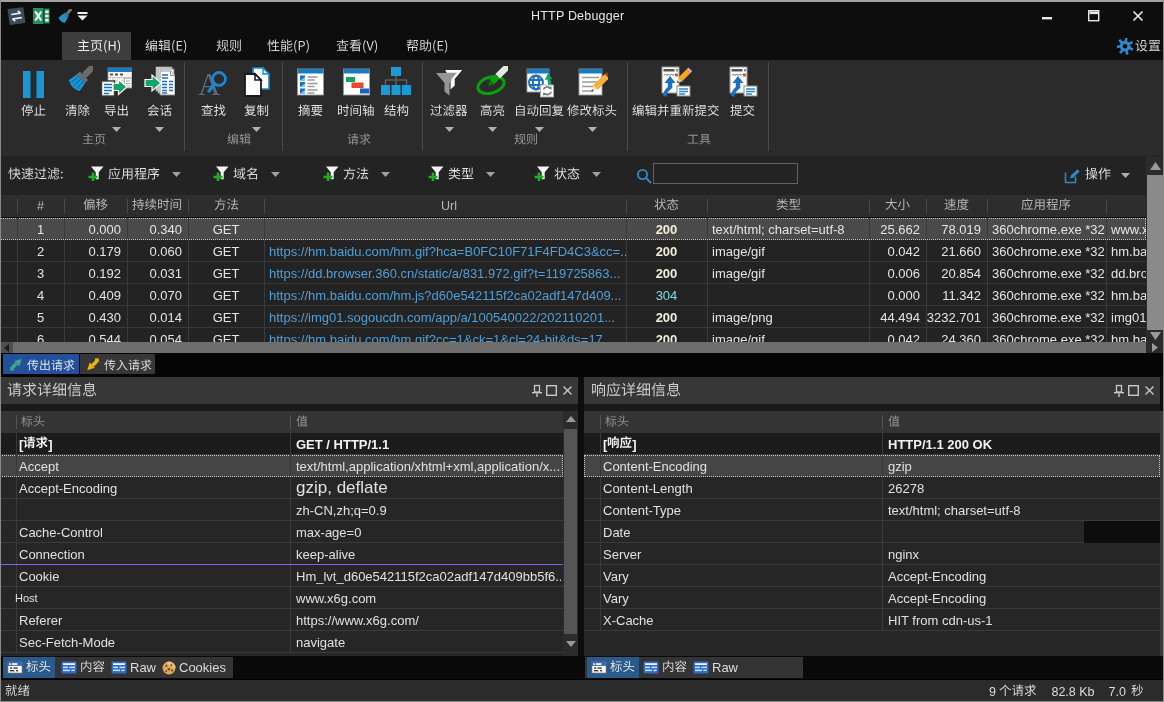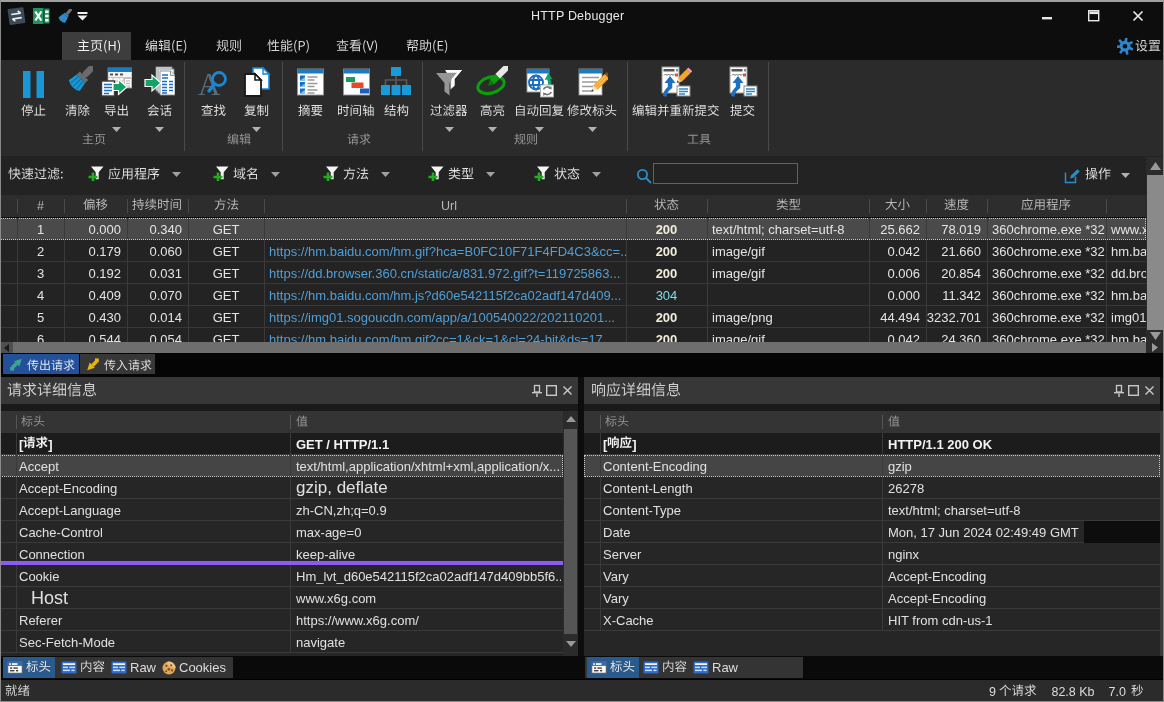--- a/index.html
+++ b/index.html
@@ -782,45 +782,44 @@
     </div>
 <div class="abs" style="left:0px;top:477px;width:563px;height:22px;background:#262626;border-bottom:1px solid #3a3a3a;overflow:hidden;">
       <div class="abs" style="left:16px;top:0;width:1px;height:22px;background:#3a3a3a;"></div>
       <div class="abs" style="left:290px;top:0;width:1px;height:22px;background:#3a3a3a;"></div>
       <div class="abs" style="left:19px;top:0;width:264px;height:22px;display:flex;align-items:center;font-size:13px;font-weight:normal;color:#e0e0e0;white-space:nowrap;overflow:hidden;">Accept-Encoding</div>
       <div class="abs" style="left:296px;top:0;width:265px;height:22px;display:flex;align-items:center;font-size:17px;font-weight:normal;color:#e0e0e0;white-space:nowrap;overflow:hidden;">gzip, deflate</div>
     </div>
 <div class="abs" style="left:0px;top:499px;width:563px;height:22px;background:#262626;border-bottom:1px solid #3a3a3a;overflow:hidden;">
       <div class="abs" style="left:16px;top:0;width:1px;height:22px;background:#3a3a3a;"></div>
       <div class="abs" style="left:290px;top:0;width:1px;height:22px;background:#3a3a3a;"></div>
-      <div class="abs" style="left:19px;top:0;width:264px;height:22px;display:flex;align-items:center;font-size:13px;font-weight:normal;color:#e0e0e0;white-space:nowrap;overflow:hidden;">Accept-Language</div>
       <div class="abs" style="left:296px;top:0;width:265px;height:22px;display:flex;align-items:center;font-size:13px;font-weight:normal;color:#e0e0e0;white-space:nowrap;overflow:hidden;">zh-CN,zh;q=0.9</div>
     </div>
 <div class="abs" style="left:0px;top:521px;width:563px;height:22px;background:#262626;border-bottom:1px solid #3a3a3a;overflow:hidden;">
       <div class="abs" style="left:16px;top:0;width:1px;height:22px;background:#3a3a3a;"></div>
       <div class="abs" style="left:290px;top:0;width:1px;height:22px;background:#3a3a3a;"></div>
       <div class="abs" style="left:19px;top:0;width:264px;height:22px;display:flex;align-items:center;font-size:13px;font-weight:normal;color:#e0e0e0;white-space:nowrap;overflow:hidden;">Cache-Control</div>
       <div class="abs" style="left:296px;top:0;width:265px;height:22px;display:flex;align-items:center;font-size:13px;font-weight:normal;color:#e0e0e0;white-space:nowrap;overflow:hidden;">max-age=0</div>
     </div>
-<div class="abs" style="left:0px;top:543px;width:563px;height:22px;background:#262626;border-bottom:4px solid #8b5cf6;overflow:hidden;padding-left:25px;">
+<div class="abs" style="left:0px;top:543px;width:563px;height:22px;background:#262626;border-bottom:1px solid #8b5cf6;overflow:hidden;padding-left:25px;">
       <div class="abs" style="left:16px;top:0;width:1px;height:22px;background:#3a3a3a;"></div>
       <div class="abs" style="left:290px;top:0;width:1px;height:22px;background:#3a3a3a;"></div>
       <div class="abs" style="left:19px;top:0;width:264px;height:22px;display:flex;align-items:center;font-size:13px;font-weight:normal;color:#e0e0e0;white-space:nowrap;overflow:hidden;">Connection</div>
       <div class="abs" style="left:296px;top:0;width:265px;height:22px;display:flex;align-items:center;font-size:13px;font-weight:normal;color:#e0e0e0;white-space:nowrap;overflow:hidden;">keep-alive</div>
     </div>
 <div class="abs" style="left:0px;top:565px;width:563px;height:22px;background:#262626;border-bottom:1px solid #3a3a3a;overflow:hidden;">
       <div class="abs" style="left:16px;top:0;width:1px;height:22px;background:#3a3a3a;"></div>
       <div class="abs" style="left:290px;top:0;width:1px;height:22px;background:#3a3a3a;"></div>
       <div class="abs" style="left:19px;top:0;width:264px;height:22px;display:flex;align-items:center;font-size:13px;font-weight:normal;color:#e0e0e0;white-space:nowrap;overflow:hidden;">Cookie</div>
       <div class="abs" style="left:296px;top:0;width:265px;height:22px;display:flex;align-items:center;font-size:13px;font-weight:normal;color:#e0e0e0;white-space:nowrap;overflow:hidden;">Hm_lvt_d60e542115f2ca02adf147d409bb5f6...</div>
     </div>
 <div class="abs" style="left:0px;top:587px;width:563px;height:22px;background:#262626;border-bottom:1px solid #3a3a3a;overflow:hidden;">
       <div class="abs" style="left:16px;top:0;width:1px;height:22px;background:#3a3a3a;"></div>
       <div class="abs" style="left:290px;top:0;width:1px;height:22px;background:#3a3a3a;"></div>
-      <div class="abs" style="left:31px;top:0;width:264px;height:22px;display:flex;align-items:center;font-size:18px;font-weight:normal;color:#e0e0e0;white-space:nowrap;overflow:hidden;">Host</div>
+      <div class="abs" style="left:15px;top:0;width:264px;height:22px;display:flex;align-items:center;font-size:11px;font-weight:normal;color:#e0e0e0;white-space:nowrap;overflow:hidden;">Host</div>
       <div class="abs" style="left:296px;top:0;width:265px;height:22px;display:flex;align-items:center;font-size:13px;font-weight:normal;color:#e0e0e0;white-space:nowrap;overflow:hidden;">www.x6g.com</div>
     </div>
 <div class="abs" style="left:0px;top:609px;width:563px;height:22px;background:#262626;border-bottom:1px solid #3a3a3a;overflow:hidden;">
       <div class="abs" style="left:16px;top:0;width:1px;height:22px;background:#3a3a3a;"></div>
       <div class="abs" style="left:290px;top:0;width:1px;height:22px;background:#3a3a3a;"></div>
       <div class="abs" style="left:19px;top:0;width:264px;height:22px;display:flex;align-items:center;font-size:13px;font-weight:normal;color:#e0e0e0;white-space:nowrap;overflow:hidden;">Referer</div>
       <div class="abs" style="left:296px;top:0;width:265px;height:22px;display:flex;align-items:center;font-size:13px;font-weight:normal;color:#e0e0e0;white-space:nowrap;overflow:hidden;">https://www.x6g.com/</div>
     </div>
 <div class="abs" style="left:0px;top:631px;width:563px;height:22px;background:#262626;border-bottom:1px solid #3a3a3a;overflow:hidden;">
       <div class="abs" style="left:16px;top:0;width:1px;height:22px;background:#3a3a3a;"></div>
@@ -879,21 +878,20 @@
 <div class="abs" style="left:584px;top:499px;width:576px;height:22px;background:#262626;border-bottom:1px solid #3a3a3a;overflow:hidden;">
       <div class="abs" style="left:16px;top:0;width:1px;height:22px;background:#3a3a3a;"></div>
       <div class="abs" style="left:298px;top:0;width:1px;height:22px;background:#3a3a3a;"></div>
       <div class="abs" style="left:19px;top:0;width:272px;height:22px;display:flex;align-items:center;font-size:13px;font-weight:normal;color:#e0e0e0;white-space:nowrap;overflow:hidden;">Content-Type</div>
       <div class="abs" style="left:304px;top:0;width:270px;height:22px;display:flex;align-items:center;font-size:13px;font-weight:normal;color:#e0e0e0;white-space:nowrap;overflow:hidden;">text/html; charset=utf-8</div>
     </div>
 <div class="abs" style="left:584px;top:521px;width:500px;height:22px;background:#262626;border-bottom:1px solid #3a3a3a;overflow:hidden;">
       <div class="abs" style="left:16px;top:0;width:1px;height:22px;background:#3a3a3a;"></div>
       <div class="abs" style="left:298px;top:0;width:1px;height:22px;background:#3a3a3a;"></div>
       <div class="abs" style="left:19px;top:0;width:272px;height:22px;display:flex;align-items:center;font-size:13px;font-weight:normal;color:#e0e0e0;white-space:nowrap;overflow:hidden;">Date</div>
-      <div class="abs" style="left:304px;top:0;width:270px;height:22px;display:flex;align-items:center;font-size:13px;font-weight:normal;color:#e0e0e0;white-space:nowrap;overflow:hidden;">Mon, 17 Jun 2024 02:49:49 GMT</div>
     </div>
 <div class="abs" style="left:584px;top:543px;width:576px;height:22px;background:#262626;border-bottom:1px solid #3a3a3a;overflow:hidden;">
       <div class="abs" style="left:16px;top:0;width:1px;height:22px;background:#3a3a3a;"></div>
       <div class="abs" style="left:298px;top:0;width:1px;height:22px;background:#3a3a3a;"></div>
       <div class="abs" style="left:19px;top:0;width:272px;height:22px;display:flex;align-items:center;font-size:13px;font-weight:normal;color:#e0e0e0;white-space:nowrap;overflow:hidden;">Server</div>
       <div class="abs" style="left:304px;top:0;width:270px;height:22px;display:flex;align-items:center;font-size:13px;font-weight:normal;color:#e0e0e0;white-space:nowrap;overflow:hidden;">nginx</div>
     </div>
 <div class="abs" style="left:584px;top:565px;width:576px;height:22px;background:#262626;border-bottom:1px solid #3a3a3a;overflow:hidden;">
       <div class="abs" style="left:16px;top:0;width:1px;height:22px;background:#3a3a3a;"></div>
       <div class="abs" style="left:298px;top:0;width:1px;height:22px;background:#3a3a3a;"></div>

